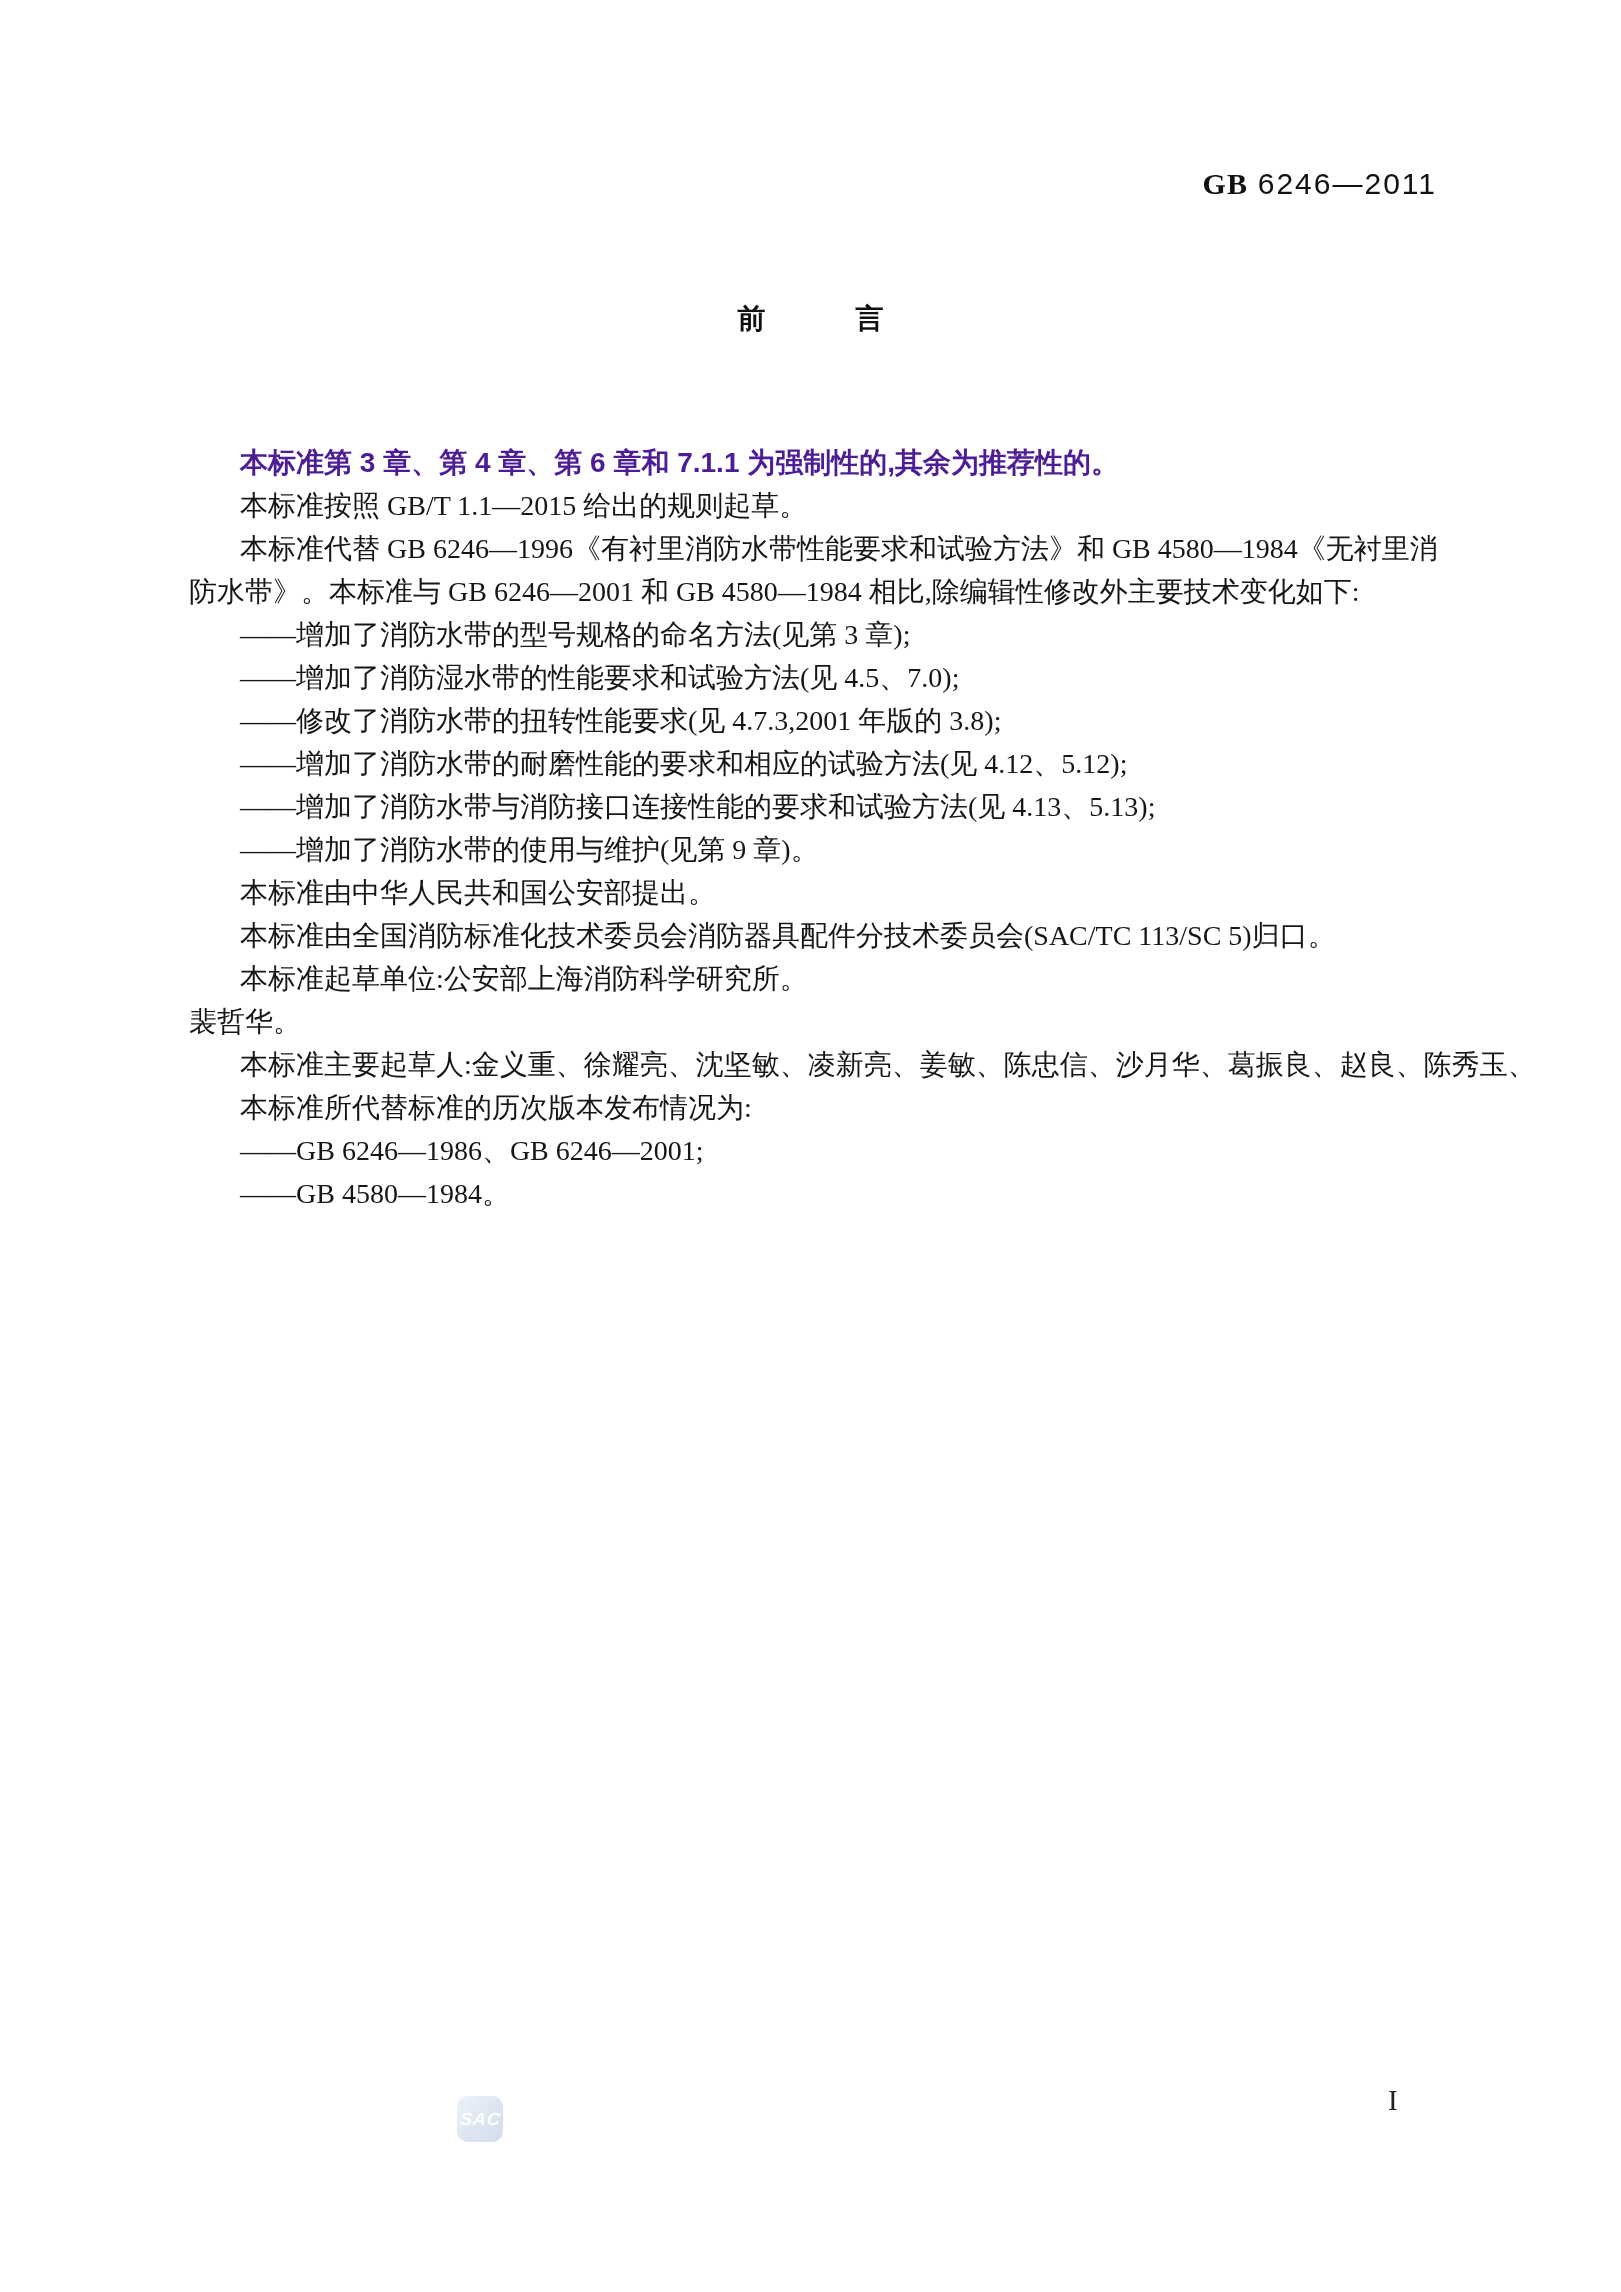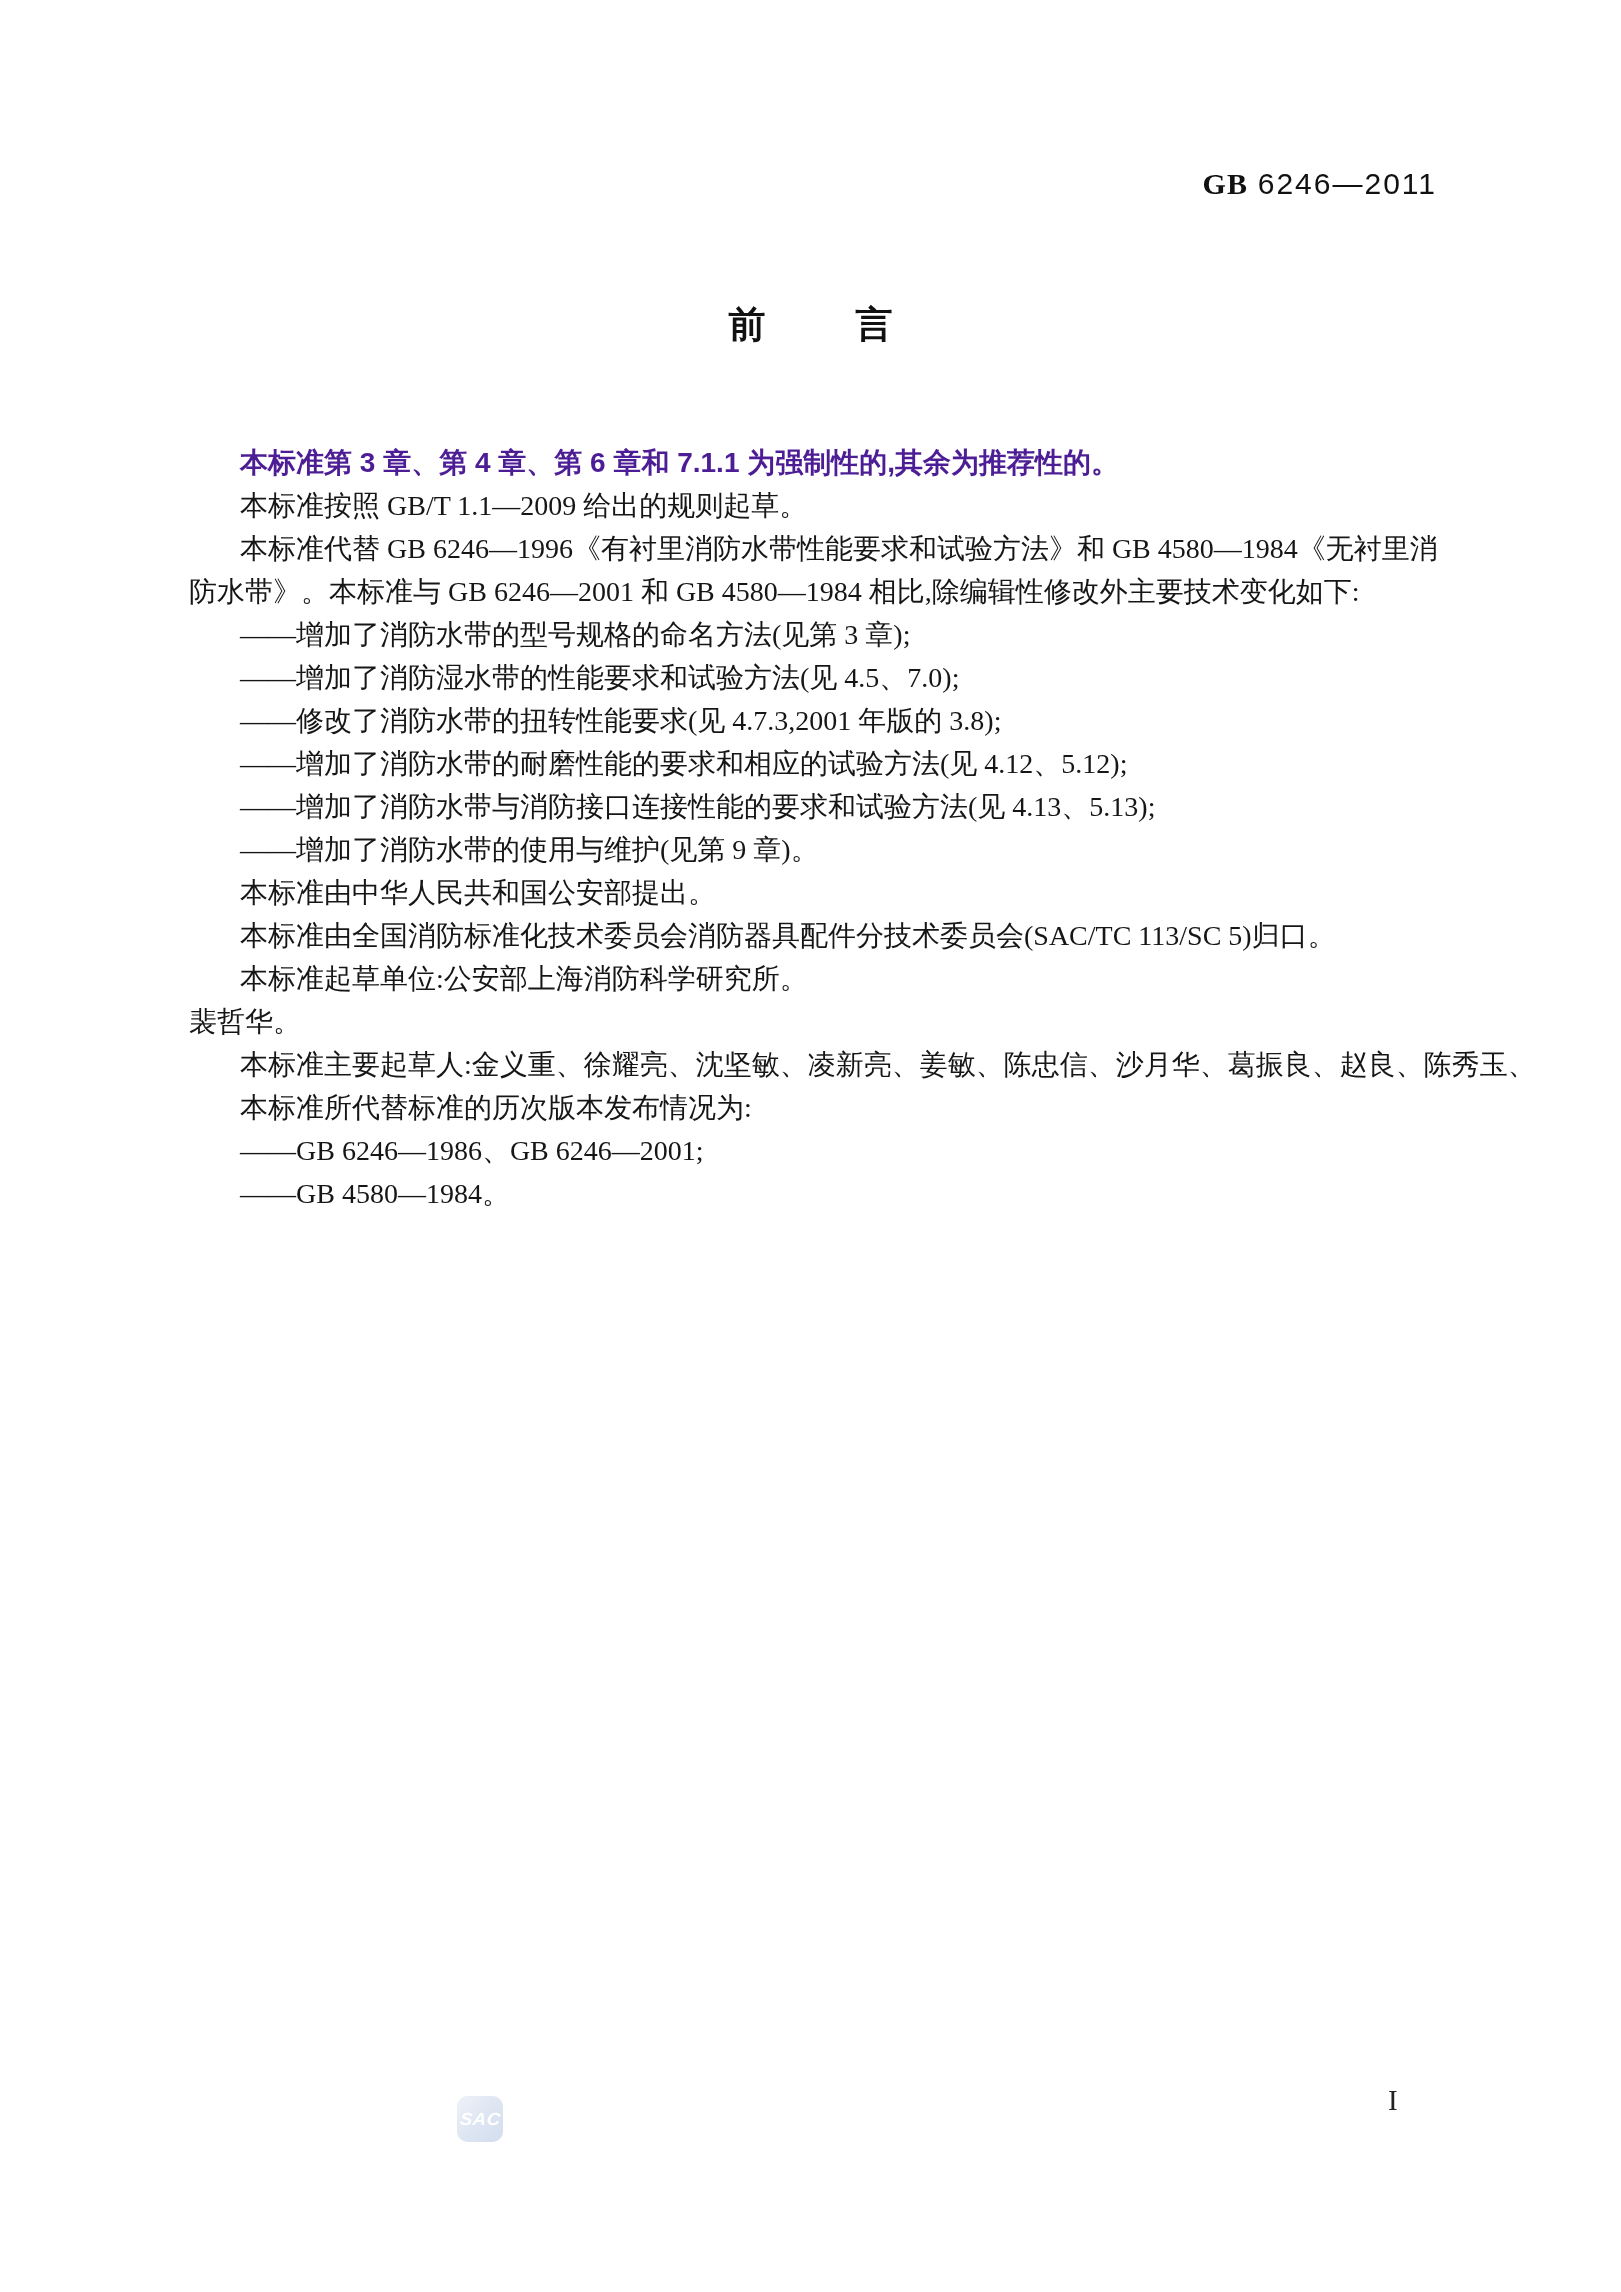--- a/index.html
+++ b/index.html
@@ -41,21 +41,21 @@
 
   
   .doc-title {
     position: absolute;
     top: 300px;
     left: 0;
     width: 100%;
     text-align: center;
     font-family: "Liberation Sans", sans-serif;
     font-weight: bold;
-    font-size: 37px;
+    font-size: 28px;
     color: #111;
   }
   .doc-title .title-text {
     letter-spacing: 90px;
     margin-right: -90px;
   }
 
   
   .content {
     position: absolute;
@@ -118,21 +118,21 @@
   <div class="std-code">
     <span class="code-prefix">GB</span><span class="code-number">6246—2011</span>
   </div>
 
   <div class="doc-title">
     <span class="title-text">前言</span>
   </div>
 
   <div class="content">
     <div class="line indent bold-line">本标准第 3 章、第 4 章、第 6 章和 7.1.1 为强制性的,其余为推荐性的。</div>
-    <div class="line indent">本标准按照 GB/T 1.1—2009 给出的规则起草。</div>
+    <div class="line indent">本标准按照 GB/T 1.1—2015 给出的规则起草。</div>
     <div class="line indent">本标准代替 GB 6246—1996《有衬里消防水带性能要求和试验方法》和 GB 4580—1984《无衬里消</div>
     <div class="line flush">防水带》。本标准与 GB 6246—2001 和 GB 4580—1984 相比,除编辑性修改外主要技术变化如下:</div>
     <div class="line indent">——增加了消防水带的型号规格的命名方法(见第 3 章);</div>
     <div class="line indent">——增加了消防湿水带的性能要求和试验方法(见 4.5、7.0);</div>
     <div class="line indent">——修改了消防水带的扭转性能要求(见 4.7.3,2001 年版的 3.8);</div>
     <div class="line indent">——增加了消防水带的耐磨性能的要求和相应的试验方法(见 4.12、5.12);</div>
     <div class="line indent">——增加了消防水带与消防接口连接性能的要求和试验方法(见 4.13、5.13);</div>
     <div class="line indent">——增加了消防水带的使用与维护(见第 9 章)。</div>
     <div class="line indent">本标准由中华人民共和国公安部提出。</div>
     <div class="line indent">本标准由全国消防标准化技术委员会消防器具配件分技术委员会(SAC/TC 113/SC 5)归口。</div>

